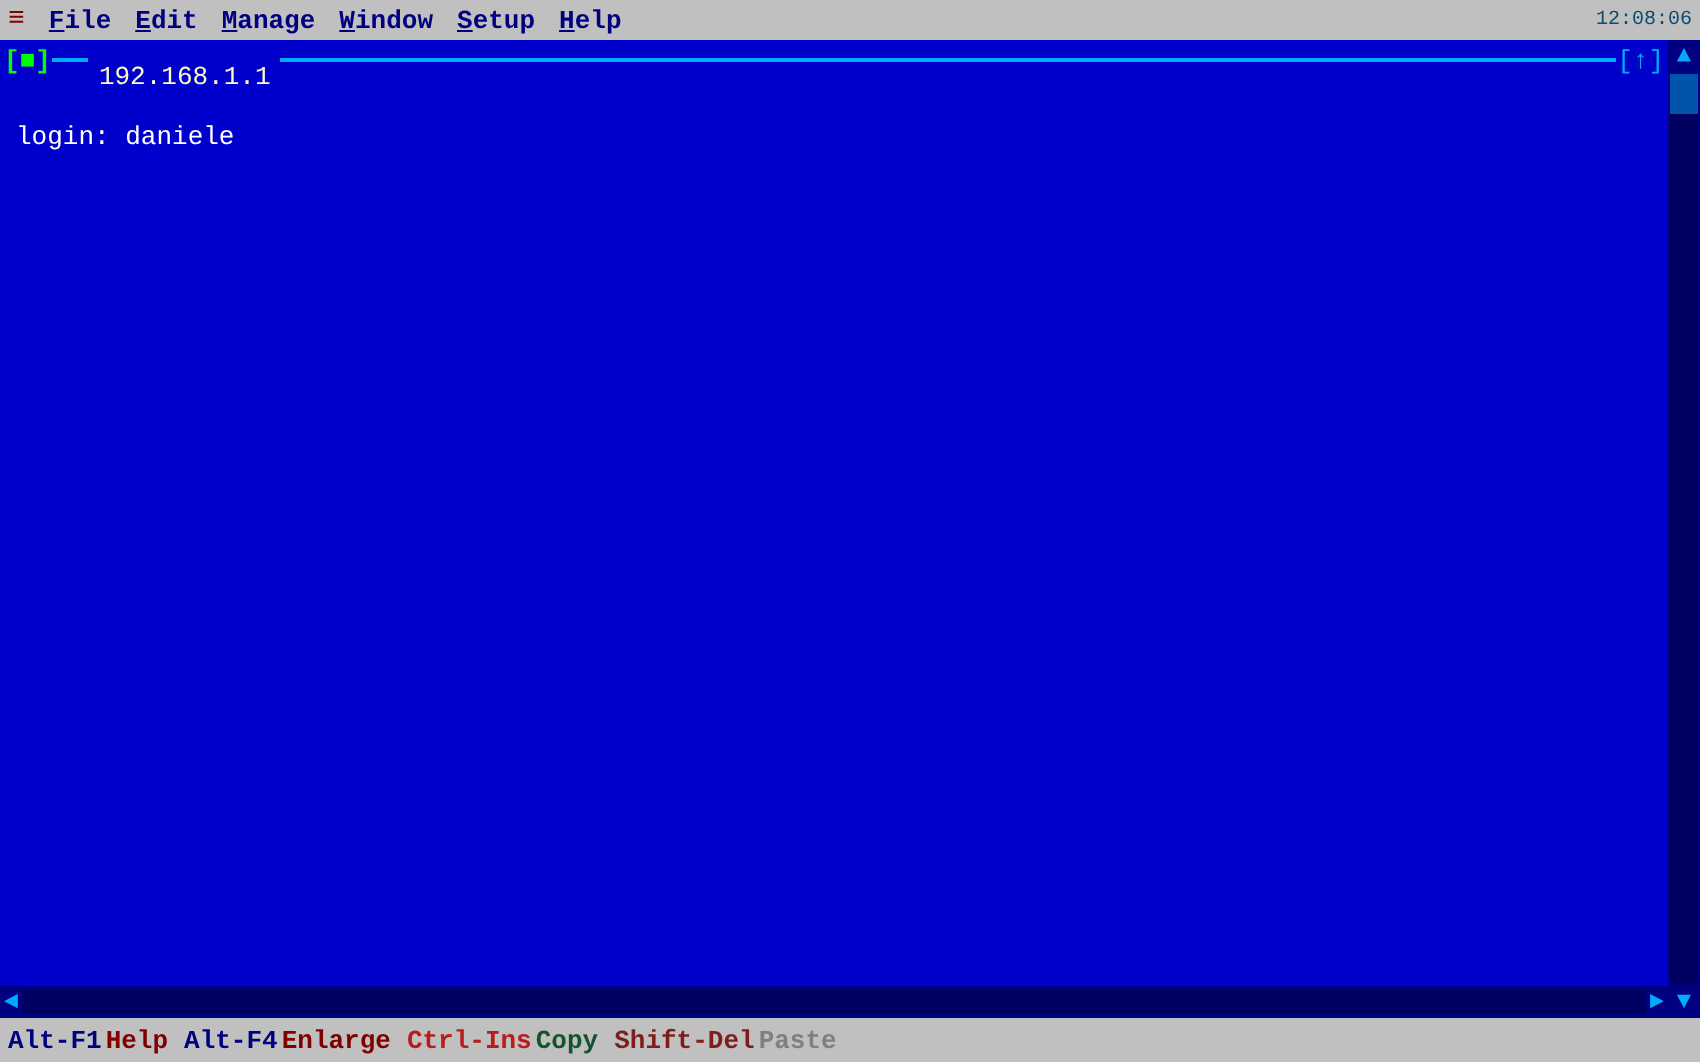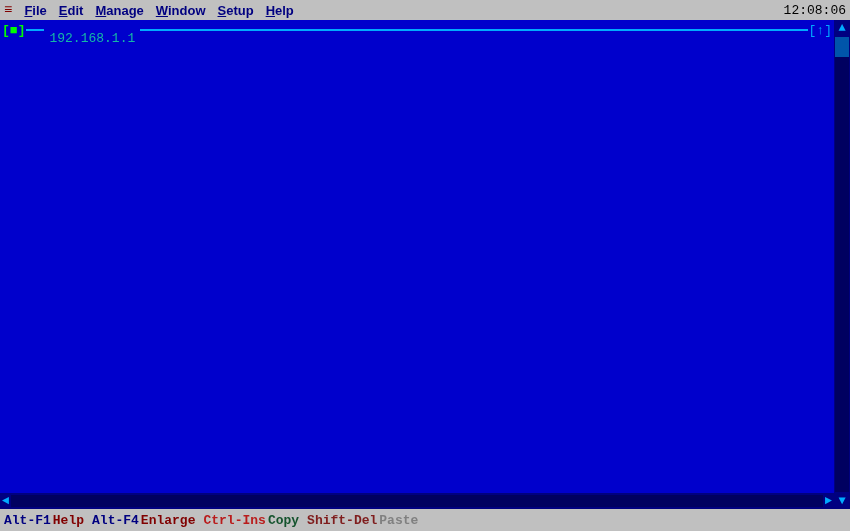--- a/index.html
+++ b/index.html
@@ -34,28 +34,28 @@
       font-weight: bold;
       margin-right: 6px;
       font-size: 14px;
     }
     .menu-item {
       color: #000080;
       font-weight: bold;
       padding: 0 6px;
       font-size: 13px;
       cursor: pointer;
-      font-family: Liberation Sans, sans-serif;
+      font-family: Liberation Mono, monospace;
     }
     .menu-item:first-letter {
       text-decoration: underline;
     }
     #menubar-right {
-      color: #000000;
-      font-size: 13px;
+      color: #0c4a6e;
+      font-size: 10px;
       font-family: 'Courier New', Courier, monospace;
     }
 
     
     #terminal-wrapper {
       flex: 1;
       display: flex;
       flex-direction: column;
       background: #0000cc;
       position: relative;
@@ -201,37 +201,38 @@
   <div id="menubar-right">12:08:06</div>
 </div>
 
 <div id="terminal-wrapper">
 
   <div id="title-bar" style="display: flex; align-items: center; height: 20px; padding-left: 2px; padding-right: 18px;">
     <span class="bracket-green">[</span>
     <span style="color:#00ff00;font-weight:bold;font-size:13px;">■</span>
     <span class="bracket-green">]</span>
     <span style="display:inline-block;flex:0 0 18px;height:2px;background:#00aaff;vertical-align:middle;margin:0 1px;"></span>
-    <span style="color:#14b8a6;font-size:13px;padding:0 4px;white-space:nowrap;margin-top:16px;">192.168.1.1</span>
+    <span style="color:#fef9c3;font-size:13px;padding:0 4px;white-space:nowrap;margin-top:16px;">192.168.1.1</span>
     <span style="display: inline-block; flex: 1 1 0%; height: 2px; background: rgb(0, 170, 255); vertical-align: middle; margin: 0px 1px; min-width: 0px;"></span>
     <span class="bracket-cyan">[</span>
     <span style="color:#00aaff;font-size:13px;font-weight:bold;">↑</span>
     <span class="bracket-cyan">]</span>
   </div>
 
   <div id="scrollbar">
     <div id="scrollbar-up" style="color:#00aaff;font-size:12px;line-height:16px;">▲</div>
     <div id="scrollbar-track">
       <div id="scrollbar-thumb"></div>
     </div>
     <div id="scrollbar-down" style="color:#00aaff;font-size:12px;line-height:16px;">▼</div>
   </div>
 
   <div id="terminal-content">
     <div class="term-line">&nbsp;</div>
+    <div class="term-line">login: daniele</div>
   </div>
 
   <div id="hscrollbar" style="height:16px;background:#000080;display:flex;align-items:center;flex-shrink:0;margin-right:16px;">
     <div id="hscrollbar-left" style="color:#00aaff;font-size:12px;padding:0 2px;">◄</div>
     <div id="hscrollbar-track" style="flex:1;height:12px;background:#000060;"></div>
     <div id="hscrollbar-right" style="color:#00aaff;font-size:12px;padding:0 2px;">►</div>
   </div>
 
 </div>
 

